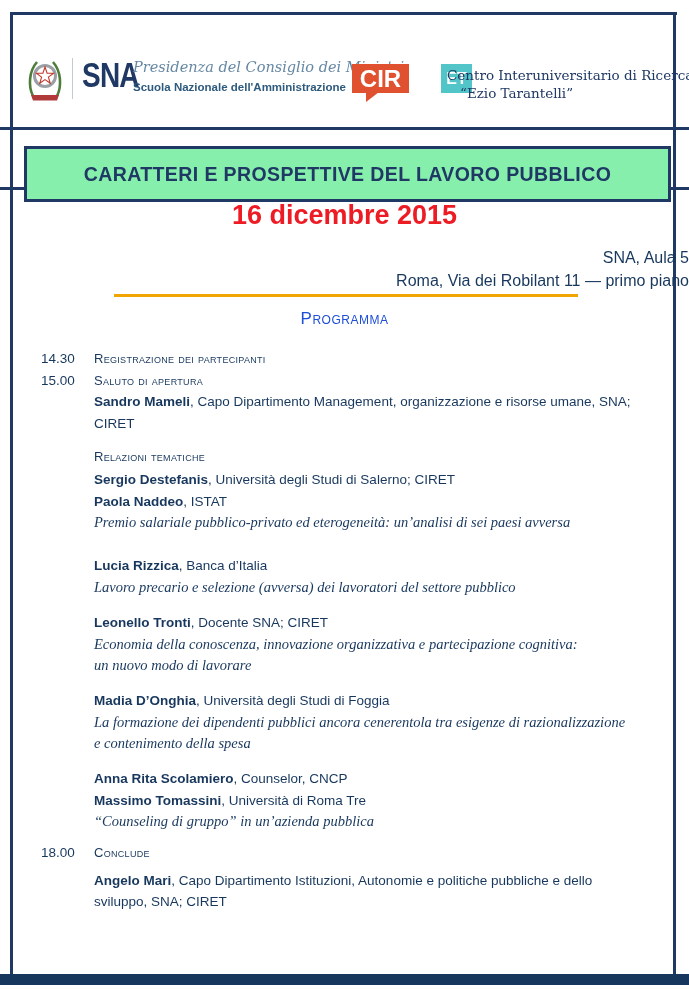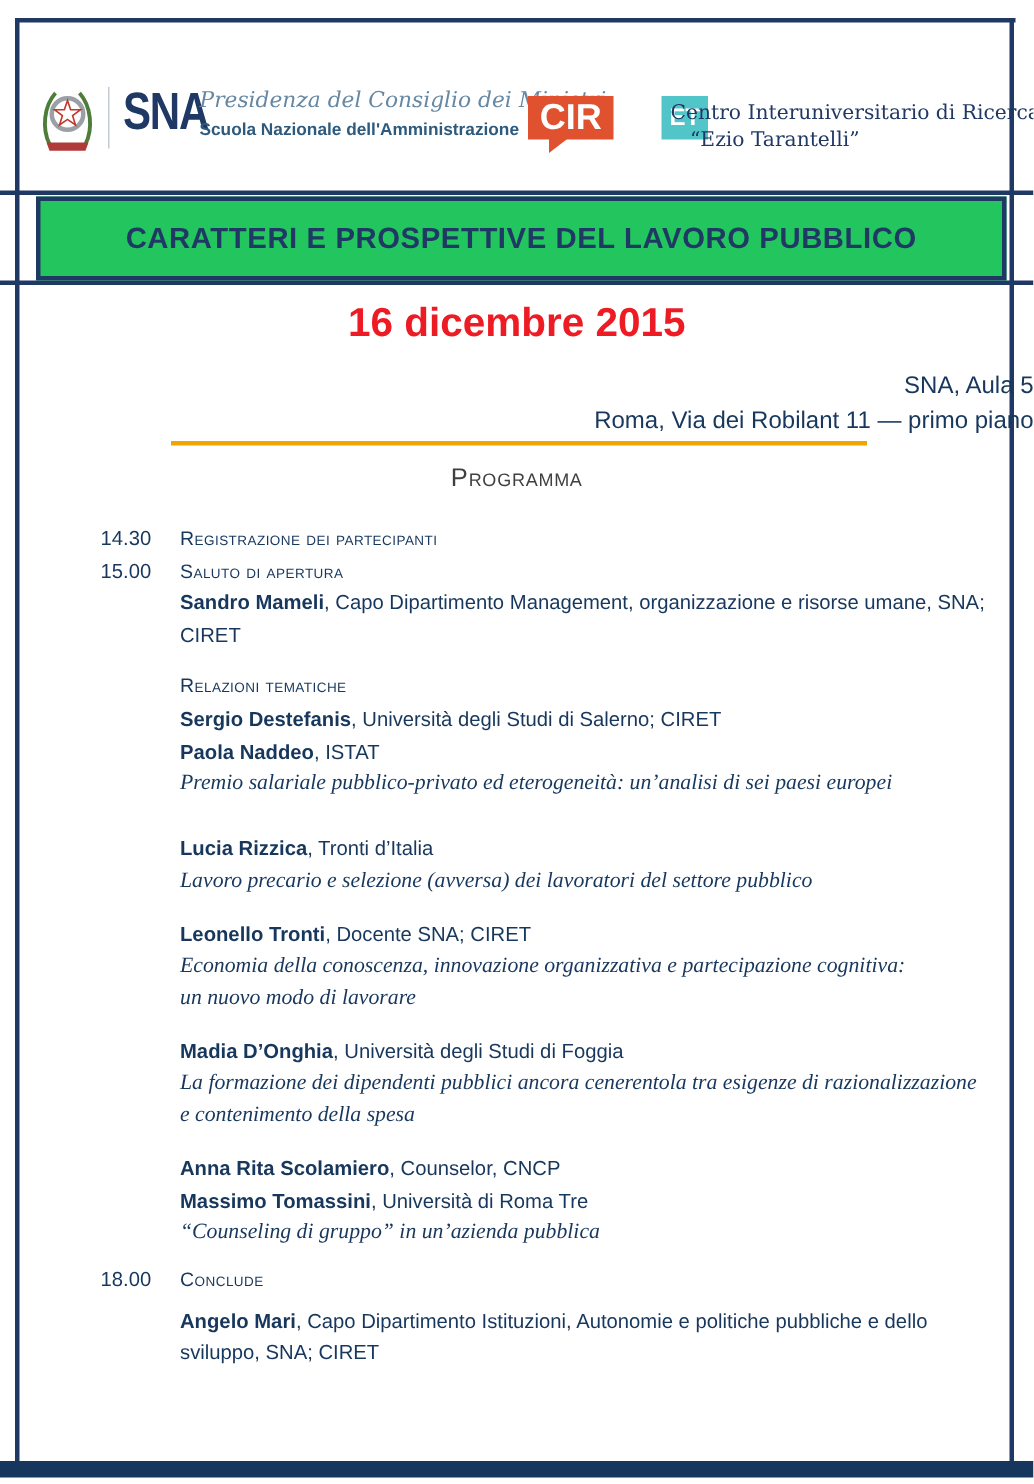--- a/index.html
+++ b/index.html
@@ -30,36 +30,36 @@
     border-top:10px solid #e0512f;border-right:13px solid transparent;}
   .ciret-box-et{width:31px;height:29px;background:#52c5c9;color:#fff;
     font-weight:bold;font-size:16px;text-align:center;line-height:29px;}
   .ciret-text{position:absolute;left:447px;top:66px;font-family:"DejaVu Serif",serif;
     font-size:13.5px;color:#1f3864;line-height:18px;white-space:nowrap;}
   .ciret-text .line2{padding-left:13px;}
 
   
   .banner-line-top{position:absolute;left:0;top:127px;width:689px;height:3px;background:#1f3864;}
   .banner-line-bottom{position:absolute;left:0;top:187px;width:689px;height:3px;background:#1f3864;}
-  .banner-box{position:absolute;left:24px;top:131px;width:641px;height:50px;background:#22c55e;
+  .banner-box{position:absolute;left:24px;top:146px;width:641px;height:50px;background:#86efac;
     border:3px solid #1f3864;text-align:center;line-height:50px;}
   .banner-box .title{font-size:19.5px;font-weight:bold;color:#1f3864;letter-spacing:.4px;}
 
   
   .event-date{position:absolute;left:0;top:200px;width:689px;text-align:center;
     font-size:27px;font-weight:bold;color:#ed1c24;}
   .event-venue{position:absolute;left:0;top:246px;width:689px;text-align:right;
     font-size:16px;color:#17375d;line-height:23px;}
   .event-venue .small{font-size:16px;}
   .gold-rule{position:absolute;left:114px;top:294px;width:464px;height:3px;background:#f0a500;}
   .program-heading{position:absolute;left:0;top:309px;width:689px;text-align:center;
-    font-variant:small-caps;font-size:17px;color:#404040;letter-spacing:.5px;}
+    font-variant:small-caps;font-size:17px;color:#1d4ed8;letter-spacing:.5px;}
 
   
-  .program{position:absolute;left:120px;top:348px;width:560px;font-size:13.5px;line-height:21.5px;}
+  .program{position:absolute;left:94px;top:348px;width:560px;font-size:13.5px;line-height:21.5px;}
   .program .row{position:relative;white-space:nowrap;}
   .program .time{position:absolute;left:-53px;top:0;font-size:13.5px;color:#17375d;}
   .sc{font-variant:small-caps;font-size:13px;letter-spacing:.3px;}
   .name{font-weight:bold;}
   .it{font-family:"Liberation Serif",serif;font-style:italic;font-size:14.5px;}
   .mt-rel{margin-top:12px;}
   .mt-sergio{margin-top:1.5px;}
   .mt-lucia{margin-top:21.5px;}
   .mt-sec{margin-top:14px;}
   .mt-sec2{margin-top:13.5px;}
@@ -134,24 +134,24 @@
     <div class="row mt-rel">
       <span class="sc">Relazioni tematiche</span>
     </div>
 
     <div class="row mt-sergio">
       <span class="name">Sergio Destefanis</span><span>, Università degli Studi di Salerno; CIRET</span>
     </div>
     <div class="row">
       <span class="name">Paola Naddeo</span><span>, ISTAT</span>
     </div>
-    <div class="row it">Premio salariale pubblico-privato ed eterogeneità: un’analisi di sei paesi europei</div>
+    <div class="row it">Premio salariale pubblico-privato ed eterogeneità: un’analisi di sei paesi avversa</div>
 
     <div class="row mt-lucia">
-      <span class="name">Lucia Rizzica</span><span>, Tronti d’Italia</span>
+      <span class="name">Lucia Rizzica</span><span>, Banca d’Italia</span>
     </div>
     <div class="row it">Lavoro precario e selezione (avversa) dei lavoratori del settore pubblico</div>
 
     <div class="row mt-sec">
       <span class="name">Leonello Tronti</span><span>, Docente SNA; CIRET</span>
     </div>
     <div class="row it">Economia della conoscenza, innovazione organizzativa e partecipazione cognitiva:</div>
     <div class="row it">un nuovo modo di lavorare</div>
 
     <div class="row mt-sec2">

